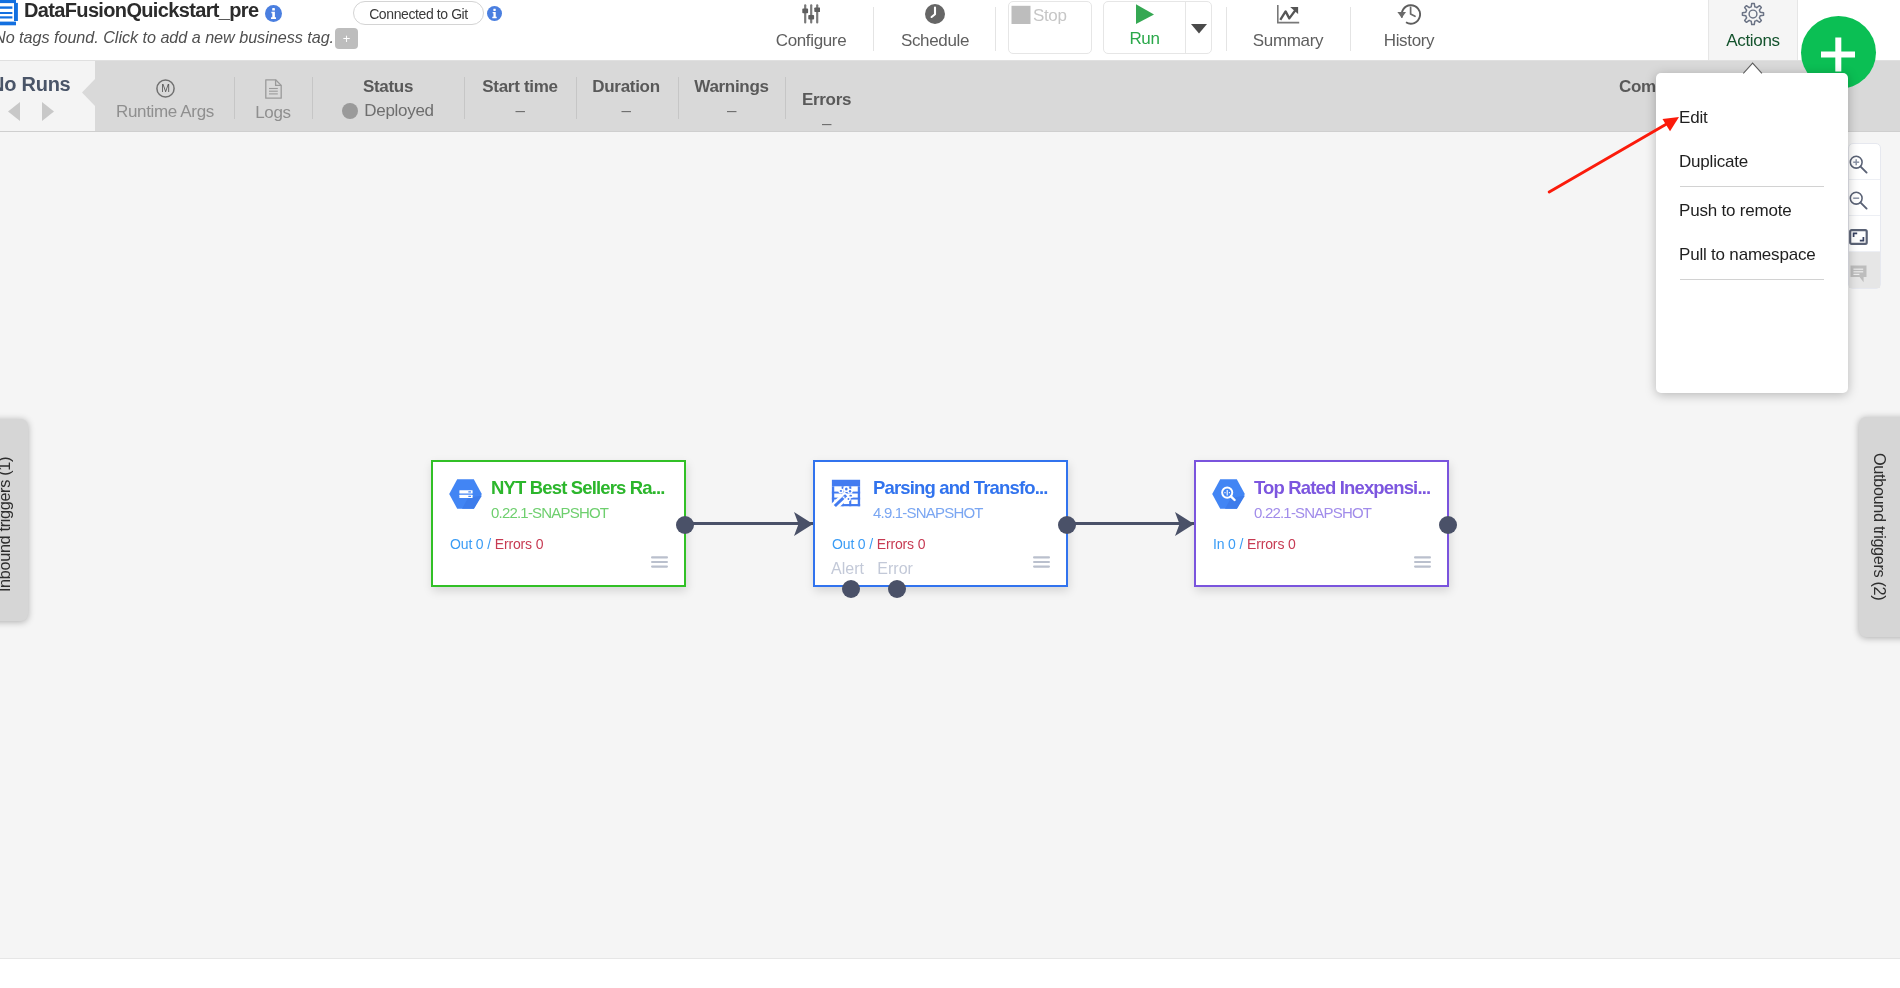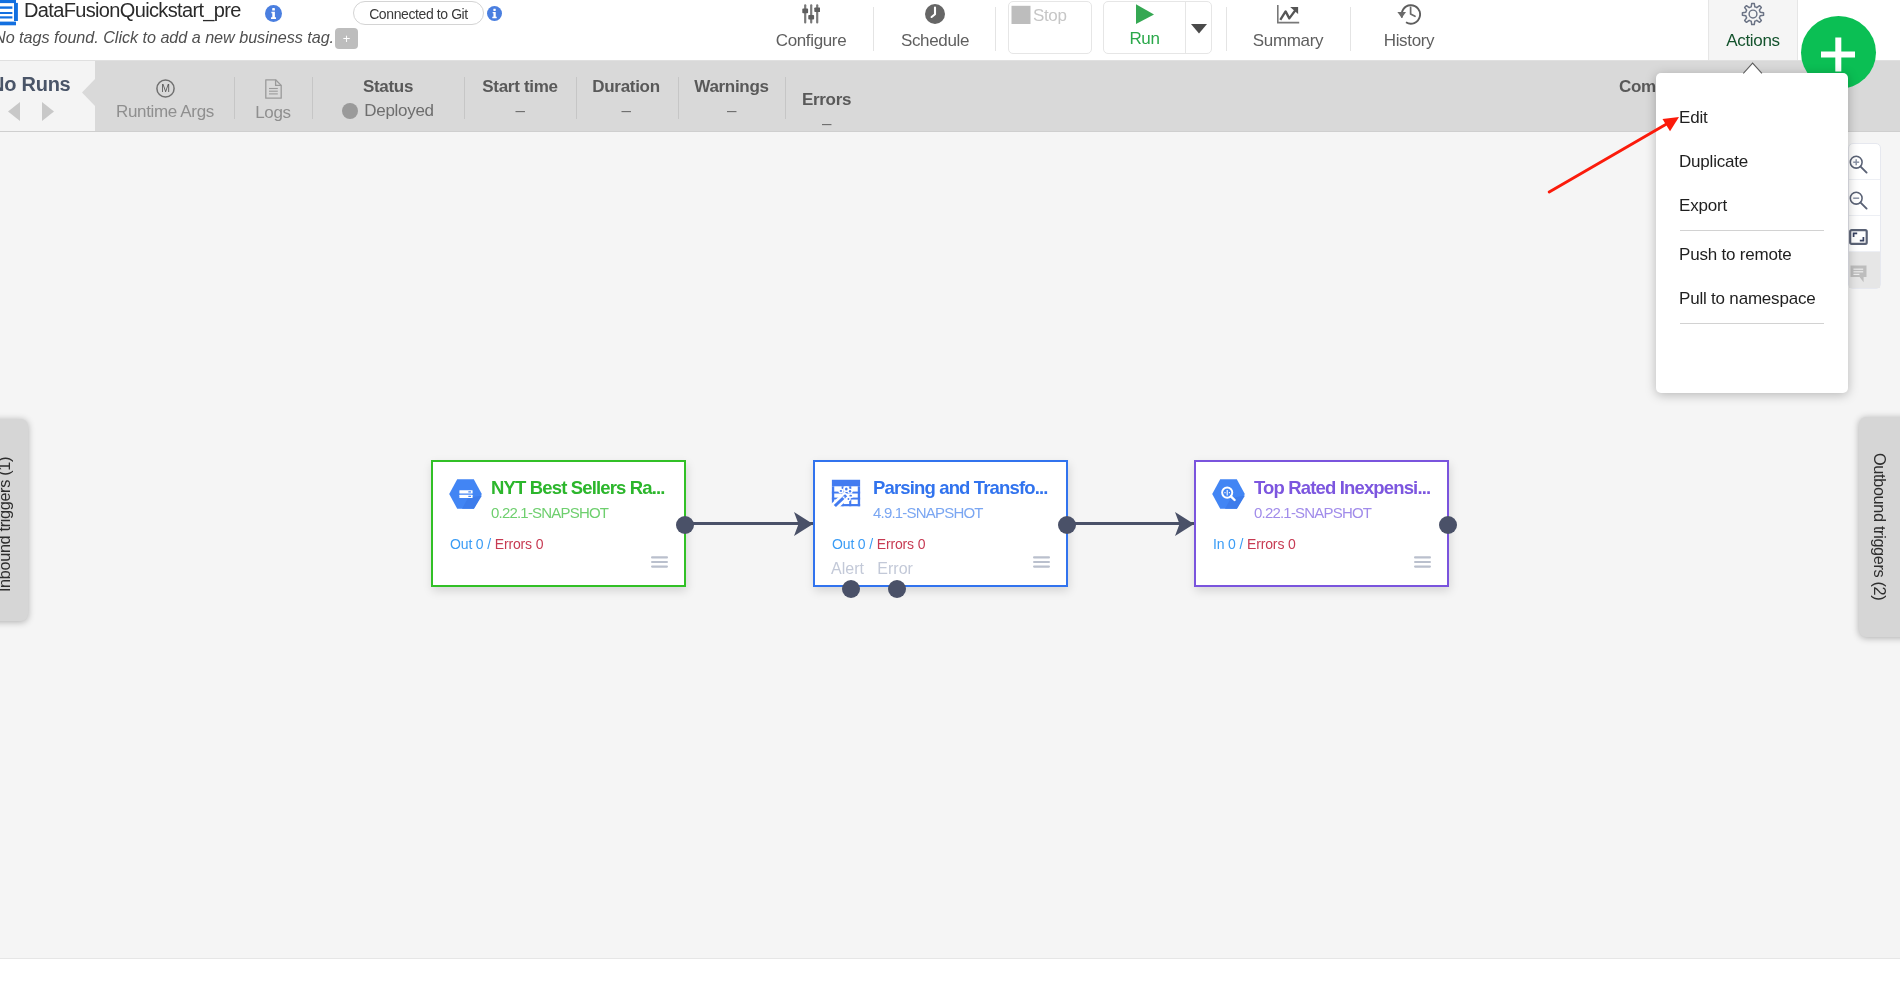--- a/index.html
+++ b/index.html
@@ -5,21 +5,21 @@
   html,body{margin:0;padding:0;}
   body{width:1900px;height:988px;overflow:hidden;
        font-family:"Liberation Sans",sans-serif;background:#fff;
        -webkit-font-smoothing:antialiased;}
   #root{position:relative;width:1900px;height:988px;overflow:hidden;}
 
   
   .topbar{position:absolute;left:0;top:0;width:1900px;height:61px;background:#fff;
           border-bottom:1px solid #e0e0e0;box-sizing:border-box;}
   .pipeline-logo{position:absolute;left:0px;top:0px;width:25px;height:26px;}
-  .pipeline-name{position:absolute;left:24px;top:0px;font-size:20px;font-weight:normal;
+  .pipeline-name{position:absolute;left:24px;top:0px;font-size:20px;font-weight:bold;
                  color:#2b2b2b;letter-spacing:-0.65px;white-space:nowrap;line-height:20px;}
   .info-dot{position:absolute;width:17px;height:17px;border-radius:50%;background:#4a7fe0;}
   .info-dot svg{display:block;}
   .tagline{position:absolute;left:-6px;top:28px;font-size:16.2px;font-style:italic;color:#4f4f4f;
            white-space:nowrap;letter-spacing:-0.04px;}
   .add-tag{position:absolute;left:335px;top:28px;width:23px;height:21px;background:#bdbdbd;
            border-radius:4px;color:#fff;font-size:13px;text-align:center;line-height:21px;}
   .git-badge{position:absolute;left:353px;top:1px;height:24px;line-height:24px;width:131px;
              text-align:center;box-sizing:border-box;
              border:1px solid #d4d4d4;border-radius:13px;font-size:14px;letter-spacing:-0.4px;
@@ -486,21 +486,20 @@
 
   <svg style="position:absolute;left:1743px;top:62px;width:20px;height:12px;z-index:21;" viewBox="0 0 20 12">
     <path d="M0.3 12 L0.3 11.4 L9.6 1.1 L18.9 11.4 L18.9 12 Z" fill="#fff"></path>
     <path d="M0.3 11.4 L9.6 1.1 L18.9 11.4" fill="none" stroke="#5c5c5c" stroke-width="1.1" stroke-linejoin="miter"></path>
   </svg>
 
   <div class="menu" style="left:1656px;top:73px;width:192px;height:320px;">
     <div style="height:23px;"></div>
     <div class="mi">Edit</div>
     <div class="mi">Duplicate</div>
-    <div class="mi">Export</div>
     <div class="mdiv"></div>
     <div class="mi">Push to remote</div>
     <div class="mi">Pull to namespace</div>
     <div class="mdiv"></div>
   </div>
 
   <svg class="red-arrow" style="left:1540px;top:108px;width:150px;height:95px;z-index:25;" viewBox="0 0 150 95">
     <line x1="9.2" y1="84.1" x2="130" y2="14.0" stroke="#fb1b0b" stroke-width="2.9" stroke-linecap="round"></line>
     <path d="M139.0 9.0 L122.5 11.0 L130.0 23.2 Z" fill="#fb1b0b"></path>
   </svg>

